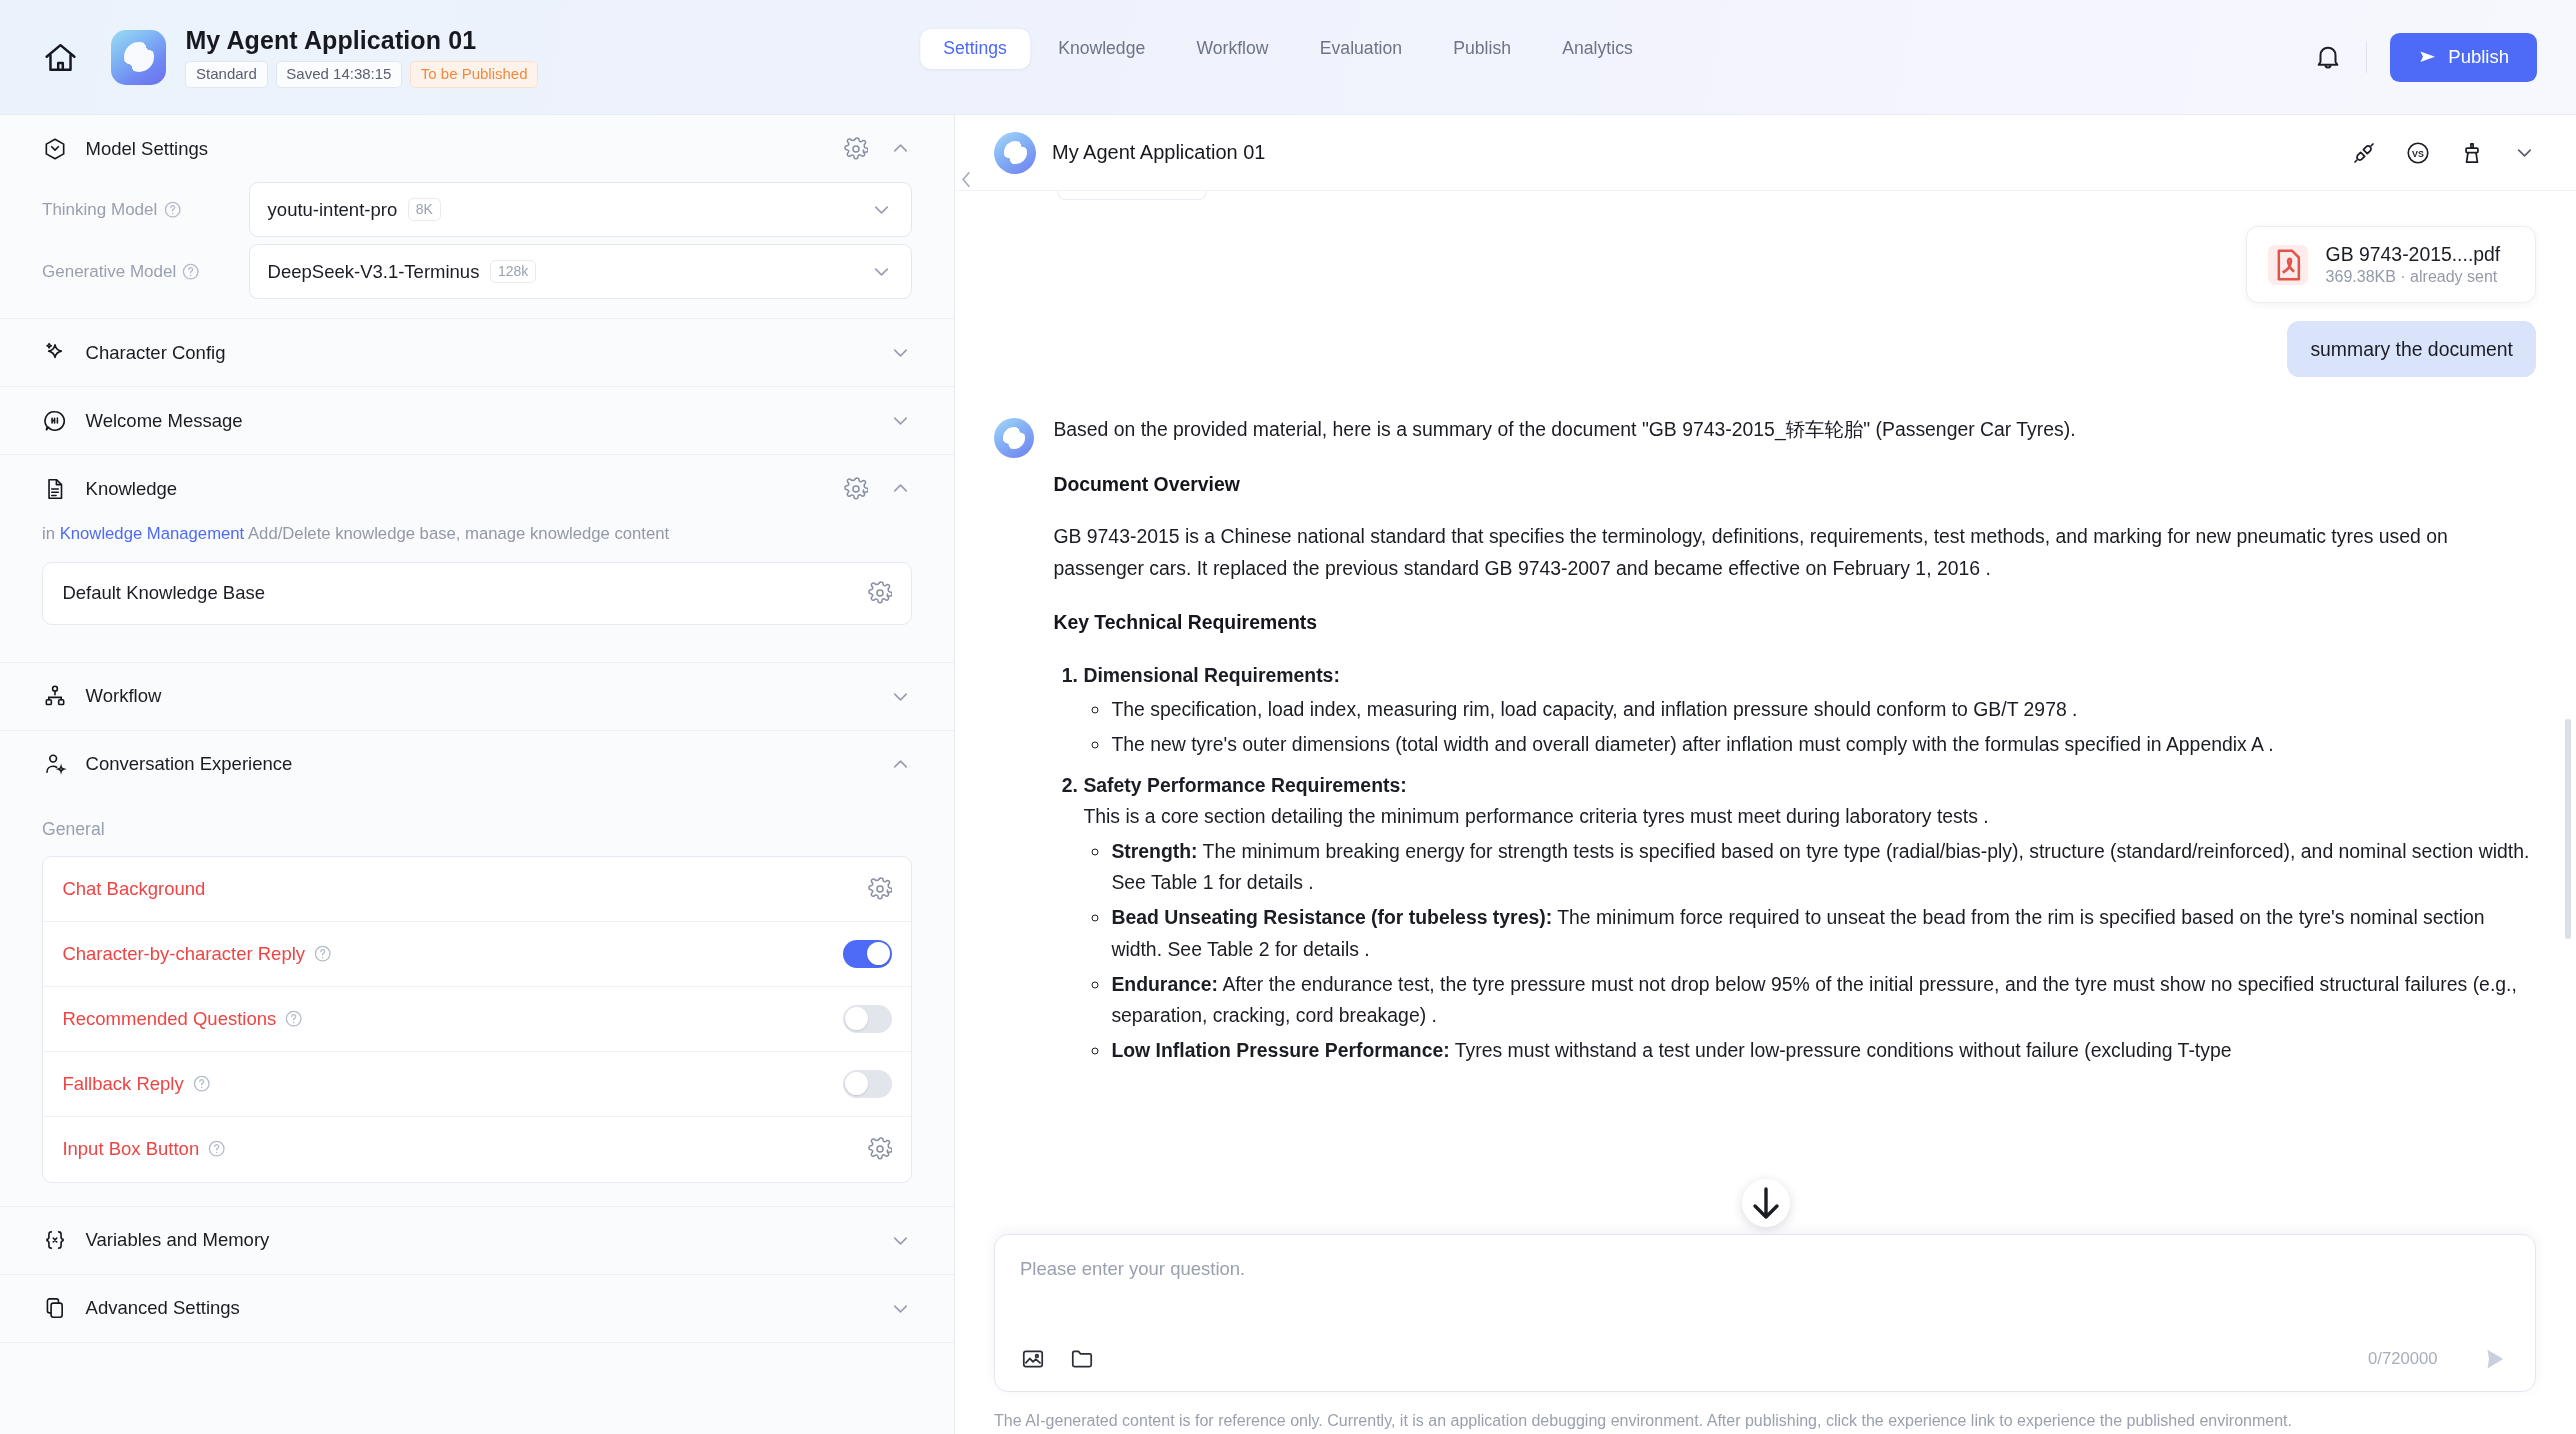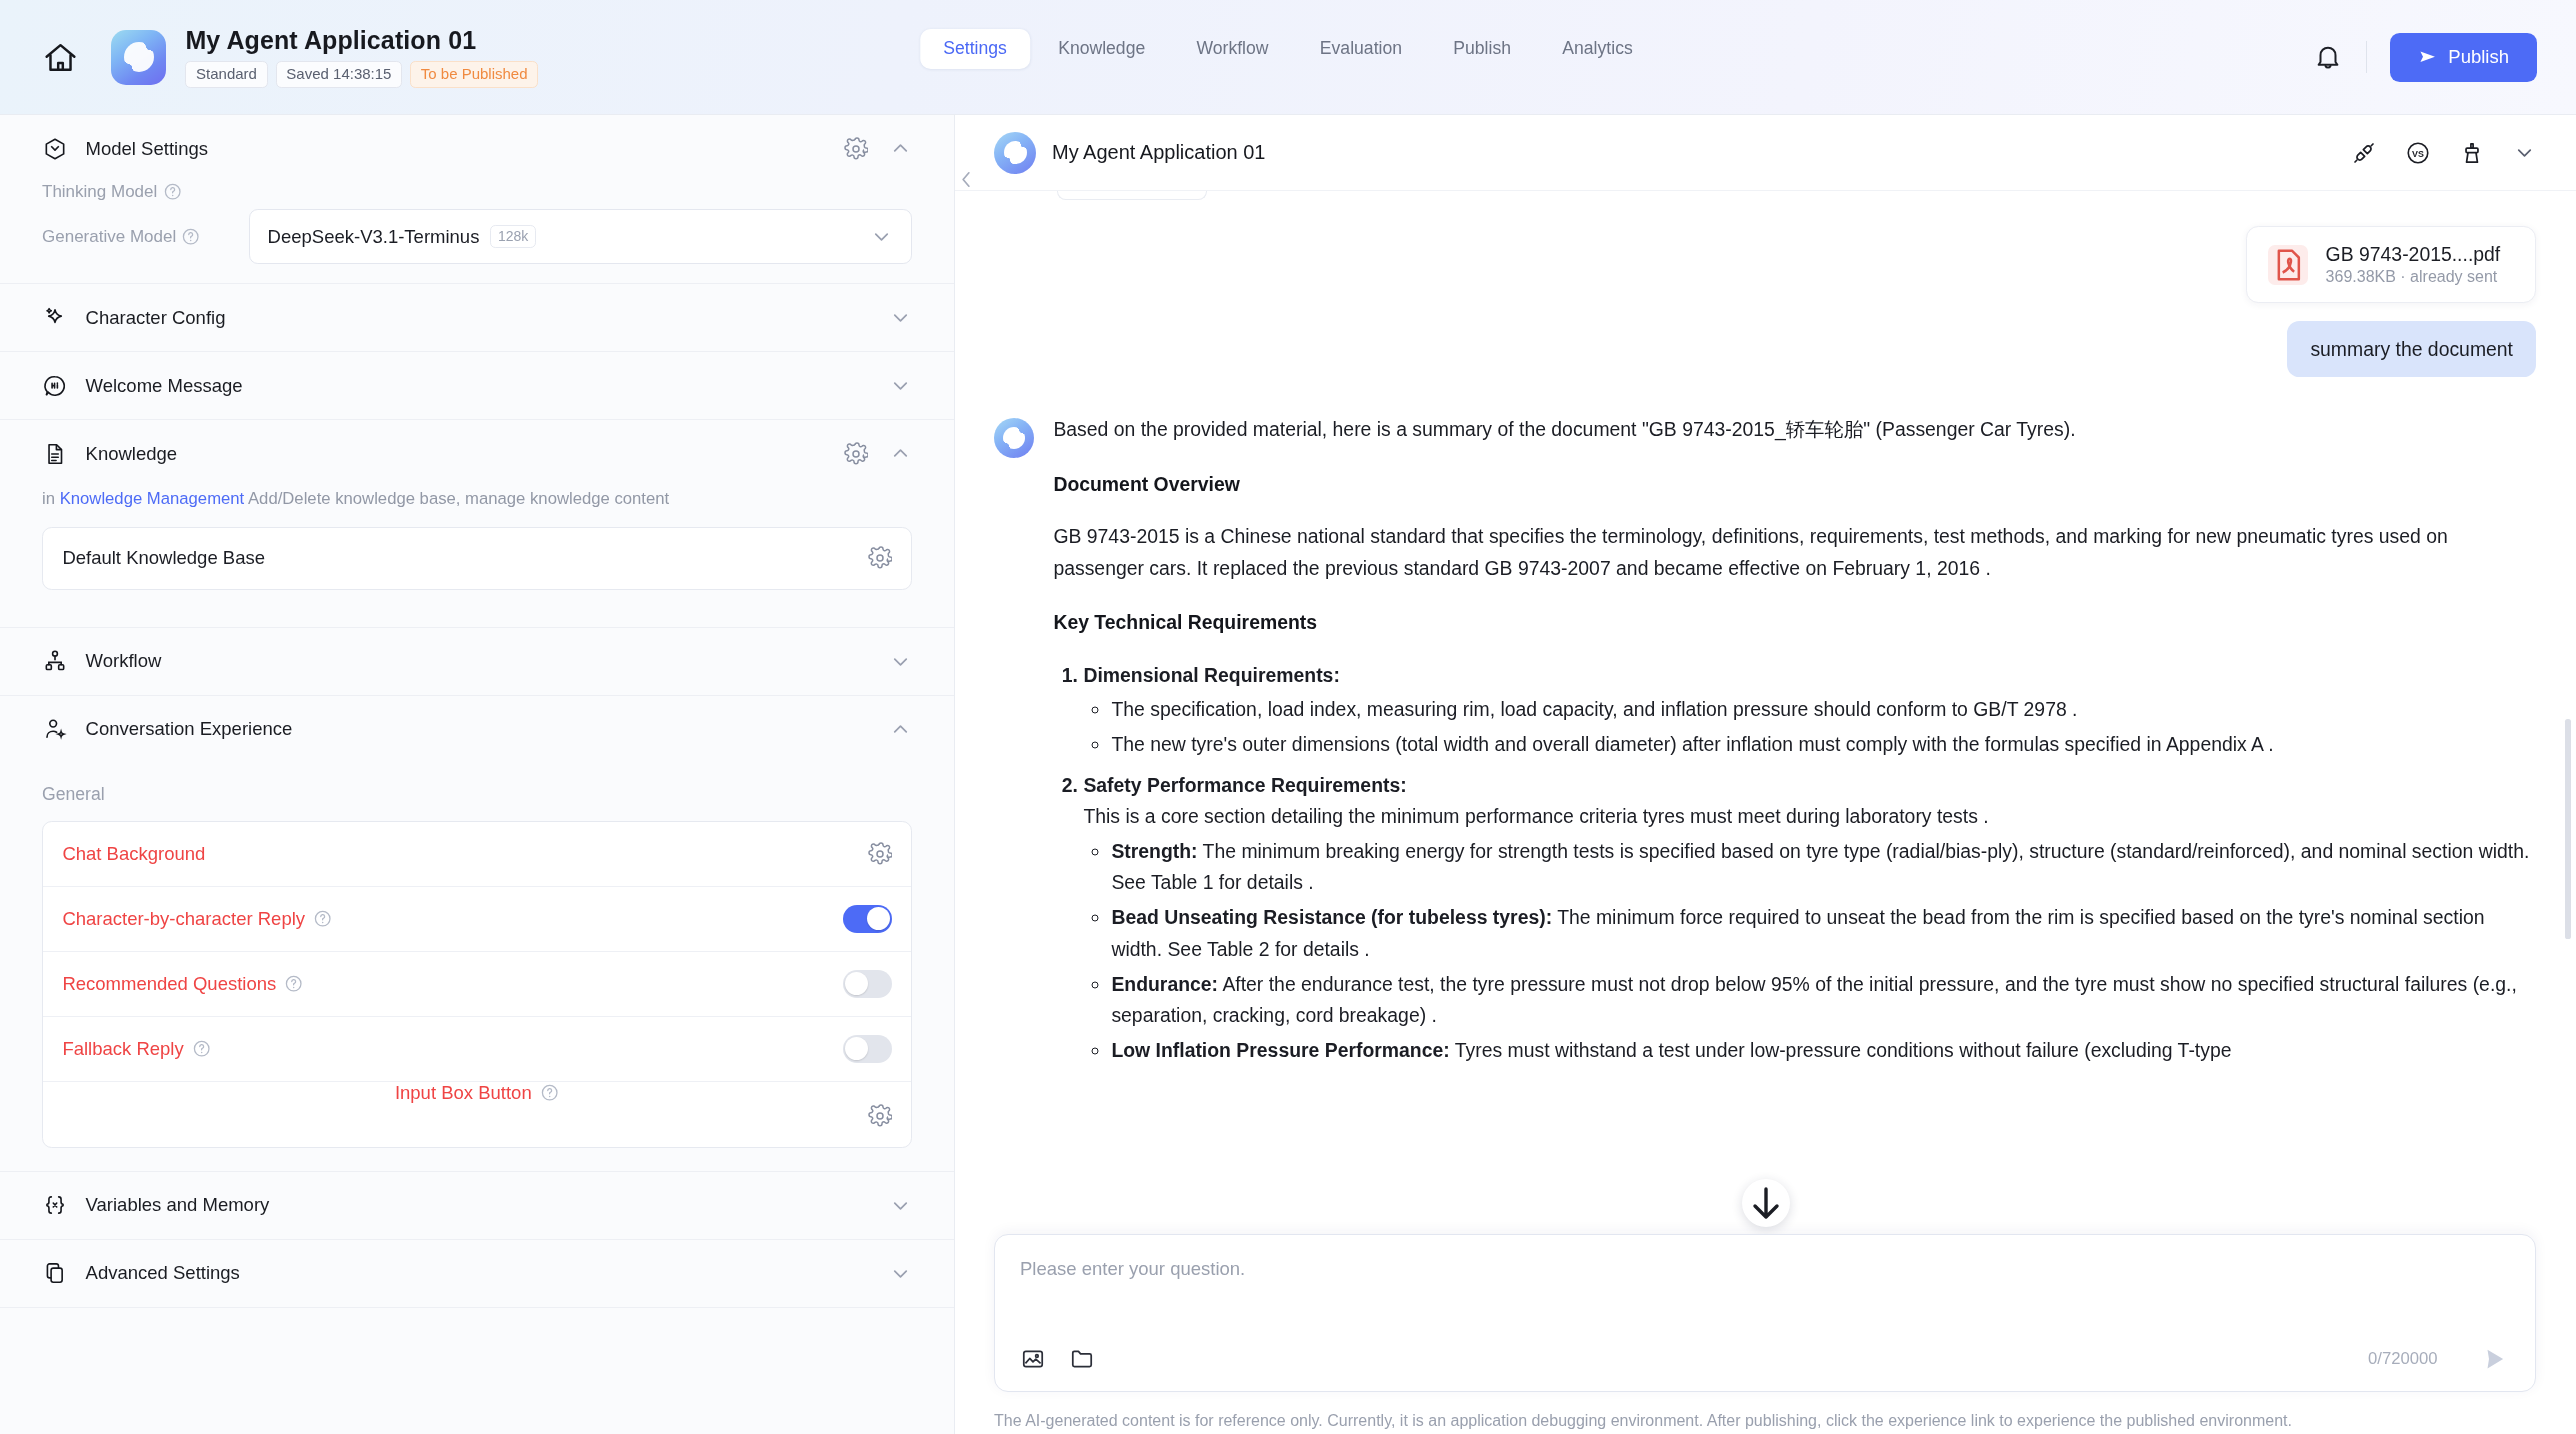--- a/index.html
+++ b/index.html
@@ -110,21 +110,21 @@
 
   .general-lbl { font-size: 17.6px; color: #9aa0ae; padding: 21px 0 16px; }
   .opt-card {
     background: #fff; border: 0.9px solid #e6e9f0; border-radius: 9.7px; margin-bottom: 23px;
     overflow: hidden;
   }
   .opt-row {
     height: 65px; display: flex; align-items: center; padding: 0 19.4px;
     border-bottom: 0.9px solid #eef0f5;
   }
-  .opt-row:last-child { border-bottom: none; flex-direction: column; }
+  .opt-row:last-child { border-bottom: none; }
   .opt-label { font-size: 18.5px; color: #ef4444; display: flex; align-items: center; gap: 8px; }
   .opt-row .right { margin-left: auto; display: flex; align-items: center; }
   .toggle {
     width: 49px; height: 28px; border-radius: 14px; background: #e2e5ec;
     position: relative; cursor: pointer; flex: 0 0 49px;
   }
   .toggle.on { background: #4d6bf6; }
   .toggle .knob {
     position: absolute; top: 2.6px; left: 2.6px; width: 23px; height: 23px; border-radius: 50%;
     background: #fff; box-shadow: 0 0.9px 1.8px rgba(0,0,0,.15);
@@ -315,20 +315,29 @@
           <span class="model-label">
             <span>Thinking Model</span>
             <span class="qmark">
               <svg viewBox="0 0 24 24" fill="none" stroke="currentColor" stroke-width="1.6">
                   <circle cx="12" cy="12" r="9"></circle>
                   <path d="M9.6 9.3a2.4 2.4 0 1 1 3.2 2.3c-.6.2-.9.7-.9 1.3v.4" stroke-linecap="round"></path>
                   <circle cx="12" cy="16.6" r=".9" fill="currentColor" stroke="none"></circle>
                 </svg>
             </span>
           </span>
+          <div class="select">
+            <span class="val">youtu-intent-pro</span>
+            <span class="tok">8K</span>
+            <span class="chev">
+              <svg viewBox="0 0 24 24" fill="none" stroke="currentColor" stroke-width="1.8" stroke-linecap="round" stroke-linejoin="round">
+                  <path d="m6 9.5 6 6 6-6"></path>
+                </svg>
+            </span>
+          </div>
         </div>
 
         <div class="model-row">
           <span class="model-label">
             <span>Generative Model</span>
             <span class="qmark">
               <svg viewBox="0 0 24 24" fill="none" stroke="currentColor" stroke-width="1.6">
                   <circle cx="12" cy="12" r="9"></circle>
                   <path d="M9.6 9.3a2.4 2.4 0 1 1 3.2 2.3c-.6.2-.9.7-.9 1.3v.4" stroke-linecap="round"></path>
                   <circle cx="12" cy="16.6" r=".9" fill="currentColor" stroke="none"></circle>

